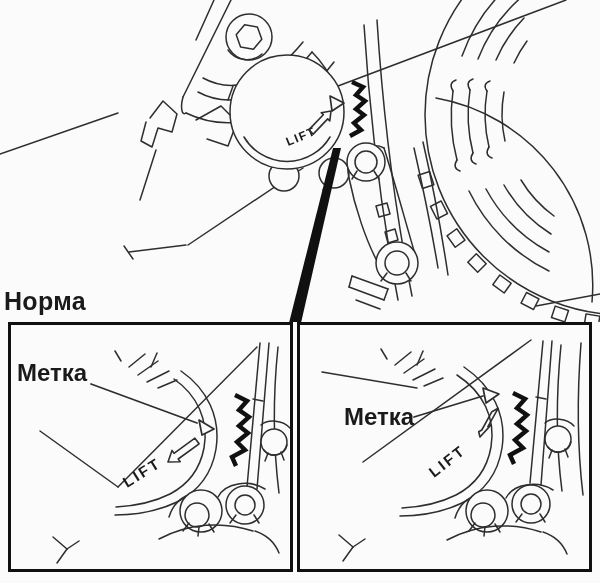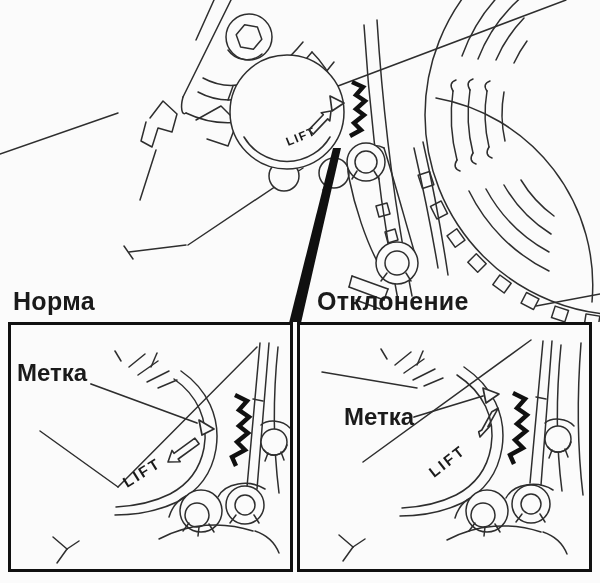--- a/index.html
+++ b/index.html
@@ -29,21 +29,21 @@
   .panel {
     position:absolute; box-sizing:border-box;
     border:3px solid var(--ink-dark,#111); background:var(--background,#fbfbfb);
   }
   .panel-left  { left:8px;   top:322px; width:285px; height:250px; }
   .panel-right { left:297px; top:322px; width:295px; height:250px; }
   .panel-title {
     position:absolute; top:287px; font-size:25px; font-weight:bold;
     color:var(--label,#1a1a1a); letter-spacing:0.3px; white-space:nowrap;
   }
-  .title-normal    { left:13px;text-align:center; }
+  .title-normal    { left:4px;text-align:center; }
   .title-deviation { left:317px; }
 </style>
 </head>
 <body>
 
 <div class="canvas">
 
   <svg class="top-art" width="600" height="322" viewBox="0 0 600 322">
 
     <g>
@@ -155,21 +155,20 @@
     </g>
 
     <g>
       <path class="thick" d="M 352,82 l 11,5 l -7,8 l 9,6 l -9,8 l 8,6 l -10,8 l 7,7 l -11,6"></path>
     </g>
 
     <polygon class="solid" points="333,148 341,148 301,323 289,323"></polygon>
   </svg>
 
   <div class="panel-title title-normal">Норма</div>
-  <div class="panel-title title-deviation">Отклонение</div>
 
   <div class="panel panel-left">
     <svg width="279" height="244" viewBox="0 0 279 244">
       <g>
         <path d="M 118,42 L 134,29"></path>
           <path d="M 127,50 L 147,36"></path>
         <path d="M 136,57 L 158,46"></path>
           <path d="M 147,63 L 166,55"></path>
         <path d="M 110,36 L 104,26"></path>
           <path d="M 140,42 L 146,28"></path>

